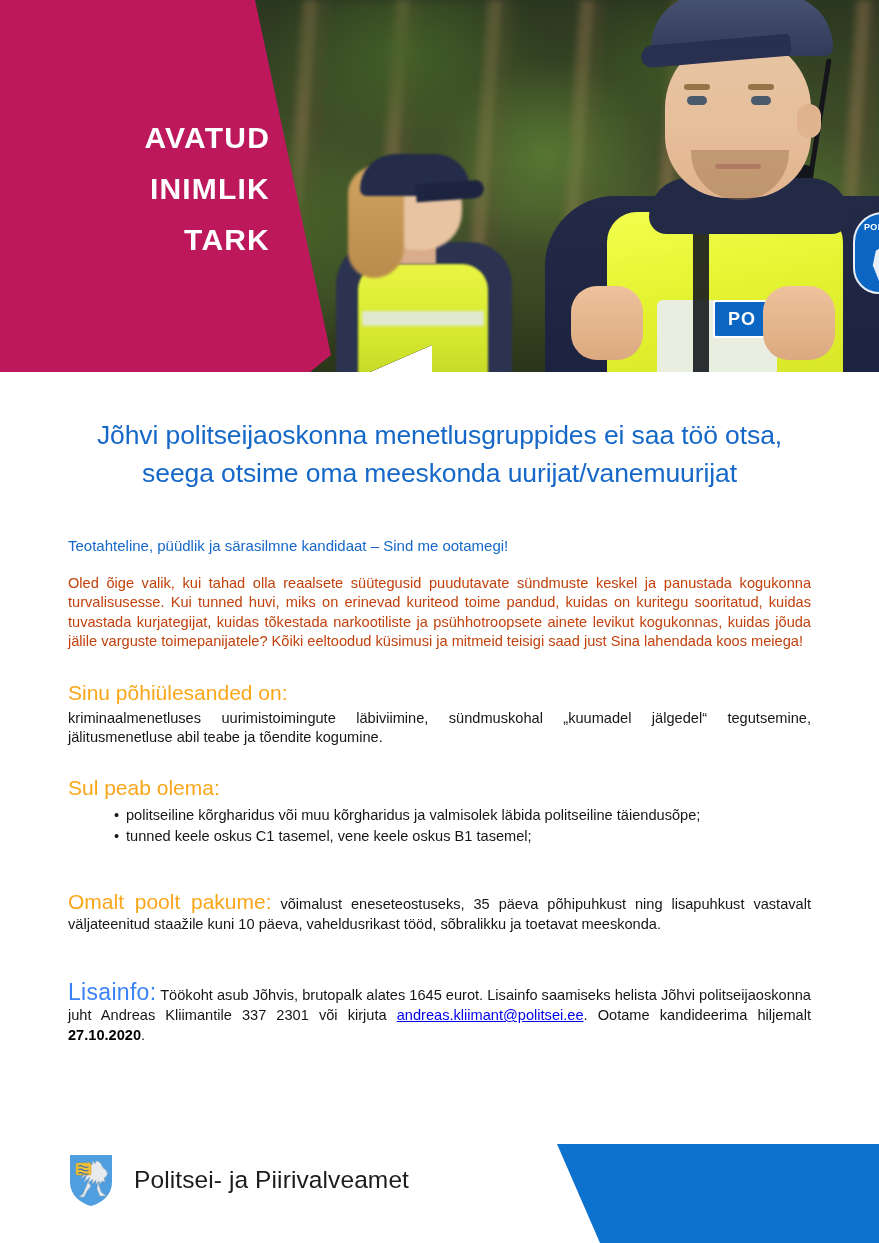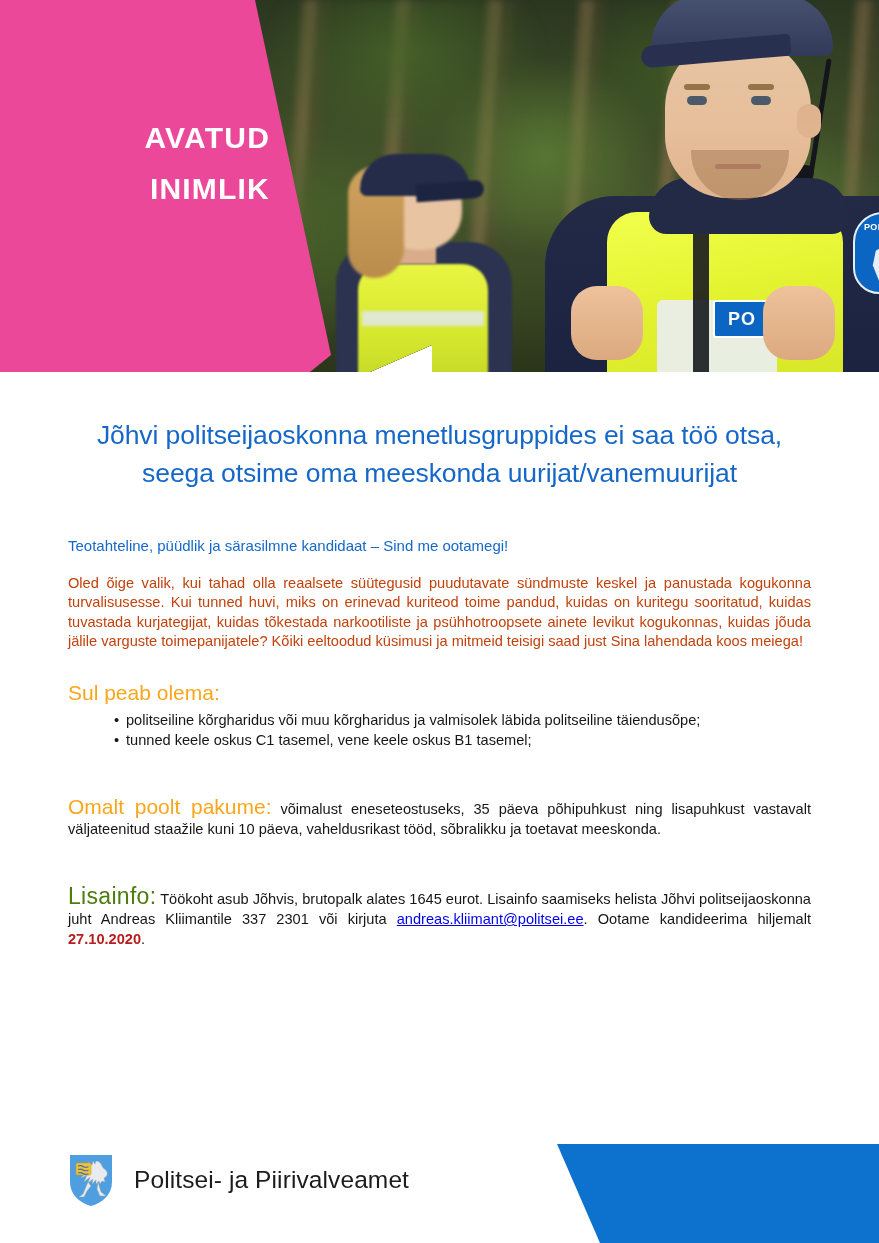--- a/index.html
+++ b/index.html
@@ -213,21 +213,21 @@
     background: linear-gradient(180deg, rgba(0,0,0,.06), rgba(0,0,0,0) 35%);
     pointer-events: none;
   }
 
   
   .header-banner {
     position: absolute;
     left: 0; top: 0;
     width: 360px;
     height: 372px;
-    background: #ec4899;
+    background: #be185d;
     clip-path: polygon(0 0, 255px 0, 331px 355px, 310px 372px, 0 372px);
   }
   .banner-lines {
     position: absolute;
     left: 52px;
     top: 112px;
     width: 218px;
     text-align: right;
   }
   .banner-lines .bl {
@@ -313,31 +313,31 @@
     line-height: 26px;
   }
   .inline-body {
     font-size: 14.6px;
     line-height: 19.6px;
     color: #161616;
   }
   .inline-para { text-align: justify; }
 
   .lisainfo-head {
-    color: #4d7c0f;
+    color: #3b82f6;
     font-size: 23px;
     line-height: 28px;
     letter-spacing: .3px;
   }
   .mail-link {
     color: #0000ee;
     text-decoration: underline;
   }
   .date-strong {
-    color: #b91c1c;
+    color: #000000;
     font-weight: 700;
   }
 
   
   .footer {
     position: absolute;
     left: 0; top: 1130px;
     width: 879px;
     height: 113px;
   }
@@ -416,33 +416,38 @@
         <div class="hand-r"></div>
       </div>
 
       <div class="photo-haze"></div>
     </div>
 
     <div class="header-banner">
       <div class="banner-lines">
         <div class="bl">AVATUD</div>
         <div class="bl">INIMLIK</div>
+        <div class="bl">TARK</div>
       </div>
     </div>
   </div>
 
   <div class="content">
     <div class="inner">
 
       <h1 class="job-title">Jõhvi politseijaoskonna menetlusgruppides ei saa töö otsa, seega otsime oma meeskonda uurijat/vanemuurijat</h1>
 
       <p class="tagline">Teotahteline, püüdlik ja särasilmne kandidaat – Sind me ootamegi!</p>
 
       <p class="intro">Oled õige valik, kui tahad olla reaalsete süütegusid puudutavate sündmuste keskel ja panustada kogukonna turvalisusesse. Kui tunned huvi, miks on erinevad kuriteod toime pandud, kuidas on kuritegu sooritatud, kuidas tuvastada kurjategijat, kuidas tõkestada narkootiliste ja psühhotroopsete ainete levikut kogukonnas, kuidas jõuda jälile varguste toimepanijatele? Kõiki eeltoodud küsimusi ja mitmeid teisigi saad just Sina lahendada koos meiega!</p>
 
+      <div class="sect">
+        <div class="sect-head">Sinu põhiülesanded on:</div>
+        <p class="sect-body inline-para">kriminaalmenetluses uurimistoimingute läbiviimine, sündmuskohal „kuumadel jälgedel“ tegutsemine, jälitusmenetluse abil teabe ja tõendite kogumine.</p>
+      </div>
 
       <div class="sect">
         <div class="sect-head">Sul peab olema:</div>
         <ul class="bullets">
           <li>politseiline kõrgharidus või muu kõrgharidus ja valmisolek läbida politseiline täiendusõpe;</li>
           <li>tunned keele oskus C1 tasemel, vene keele oskus B1 tasemel;</li>
         </ul>
       </div>
 
       <div class="inline-sect">

